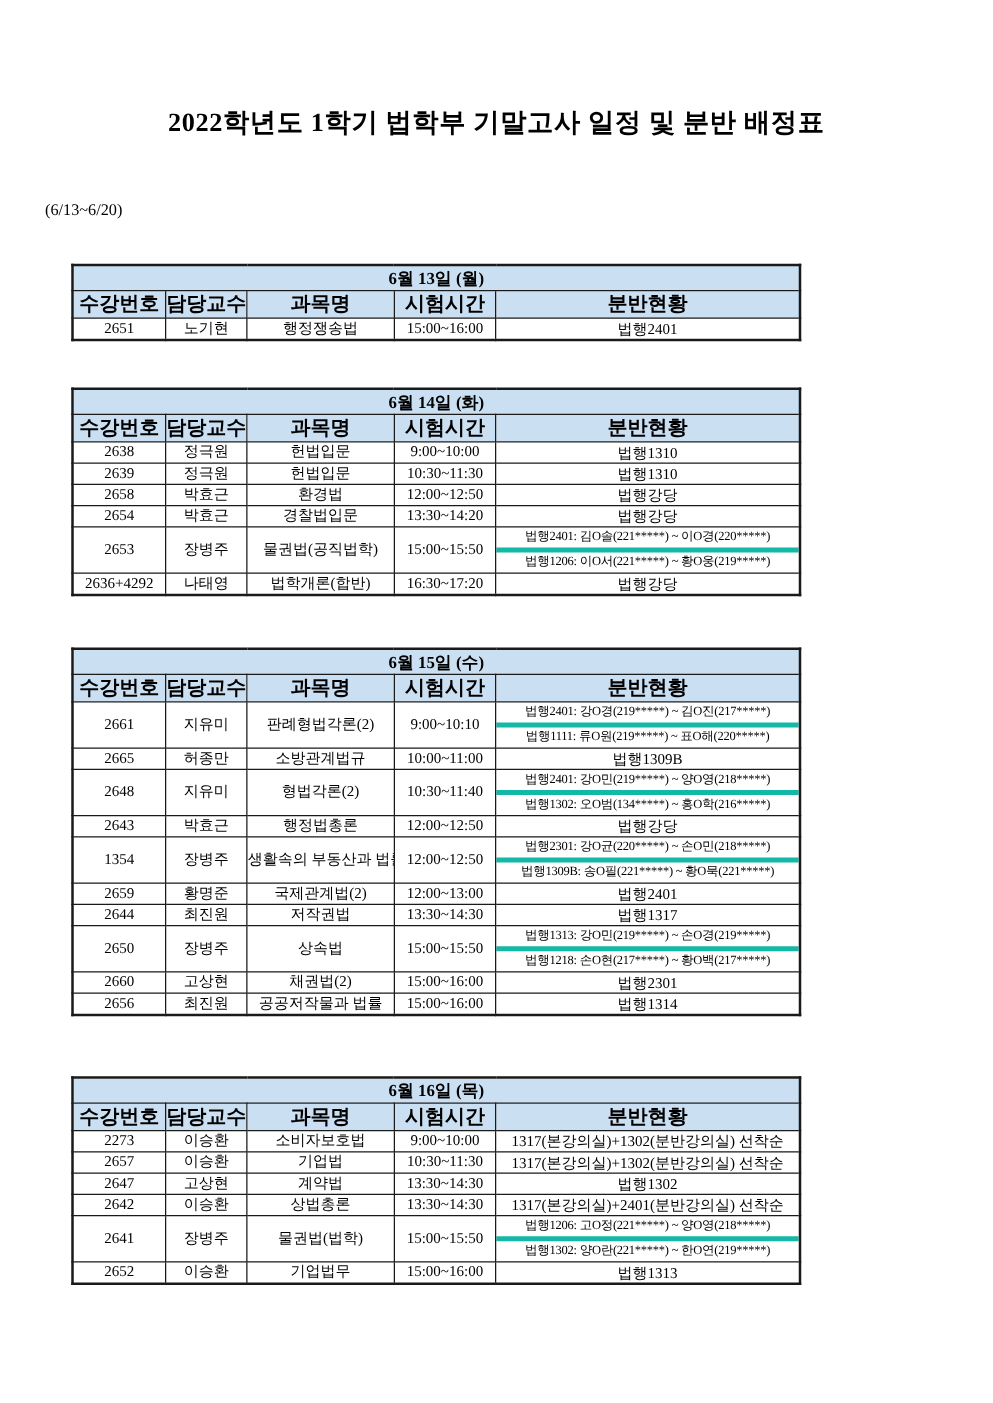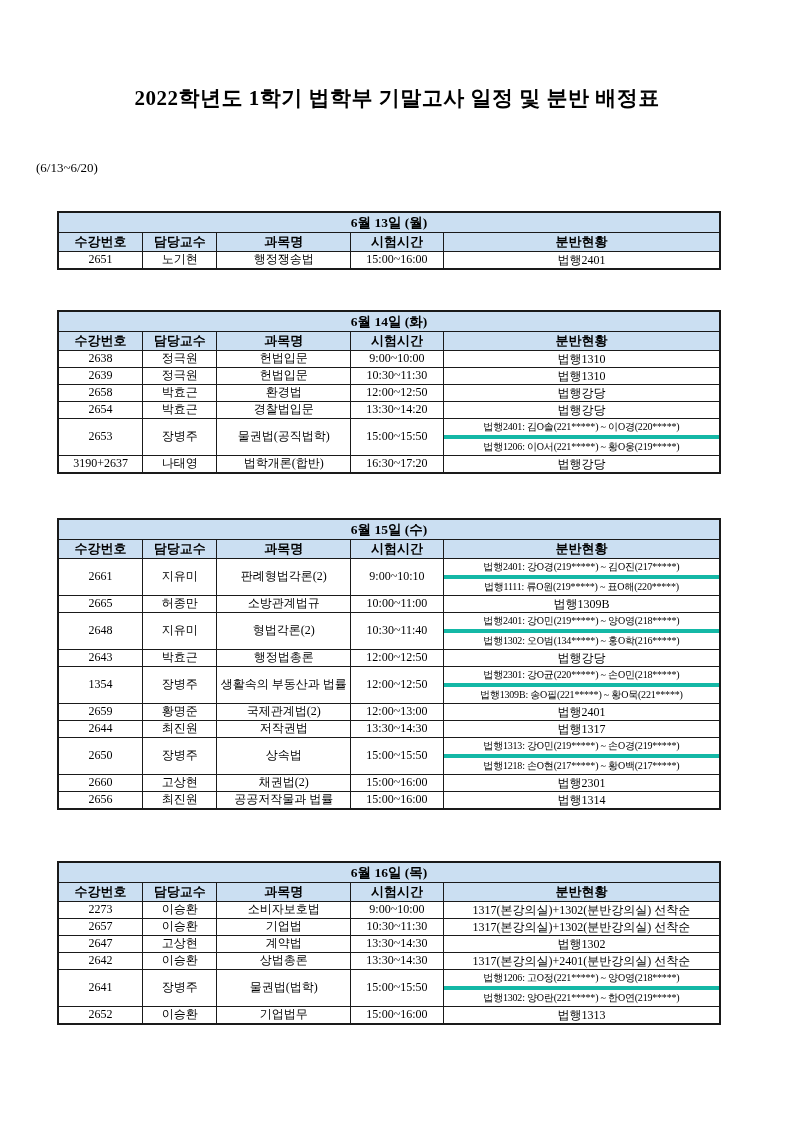--- a/index.html
+++ b/index.html
@@ -8,38 +8,38 @@
     background:#ffffff; overflow:hidden;
     font-family:"Liberation Serif","DejaVu Serif",serif; color:#000000;
   }
   .title {
     position:absolute; top:84px; left:0; right:0; margin:0;
     text-align:center; font-size:21px; font-weight:bold; letter-spacing:0.5px;
   }
   .range { position:absolute; top:160px; left:36px; font-size:13px; }
 
   table.sched {
-    position:absolute; left:57px; width:664px;
+    position:absolute; left:57px; width:584px;
     border-collapse:collapse; table-layout:fixed; background:#fff;
     border:2px solid #1a1a1a;
   }
   #t0 { top:211px; } #t1 { top:310px; } #t2 { top:518px; } #t3 { top:861px; }
 
   .sched th, .sched td {
     border:1px solid #1a1a1a; padding:0; text-align:center; vertical-align:middle;
     overflow:hidden; white-space:nowrap;
   }
   .sched col.w0 { width:12.8%; }
   .sched col.w1 { width:11.2%; }
   .sched col.w2 { width:20.2%; }
   .sched col.w3 { width:14.0%; }
   .sched col.w4 { width:41.8%; }
 
   th.day  { height:19px; background:#cbdff2; font-size:13.5px; font-weight:bold; }
-  tr.cols th { height:17px; background:#cbdff2; font-size:13px; font-weight:bold; }
+  tr.cols th { height:17px; background:#cbdff2; font-size:16px; font-weight:bold; }
 
   .sched td { height:16px; font-size:12px; line-height:1.1; }
   td.c-sec { padding:0; }
   .secline { line-height:16px; }
   .secline.multi { font-size:10px; height:16px; line-height:16px; letter-spacing:-0.2px; }
   .secline.multi + .secline.multi { border-top:4px solid #14b8a6; }
 </style>
 </head>
 <body>
 
@@ -142,21 +142,21 @@
     <td class="c-code">2653</td>
     <td class="c-prof">장병주</td>
     <td class="c-subj">물권법(공직법학)</td>
     <td class="c-time">15:00~15:50</td>
     <td class="c-sec">
             <div class="secline multi">법행2401: 김O솔(221*****) ~ 이O경(220*****)</div>
             <div class="secline multi">법행1206: 이O서(221*****) ~ 황O웅(219*****)</div>
           </td>
   </tr>
         <tr>
-    <td class="c-code">3190+2637</td>
+    <td class="c-code">2636+4292</td>
     <td class="c-prof">나태영</td>
     <td class="c-subj">법학개론(합반)</td>
     <td class="c-time">16:30~17:20</td>
     <td class="c-sec">
             <div class="secline">법행강당</div>
           </td>
   </tr>
       </tbody>
   </table>
 

